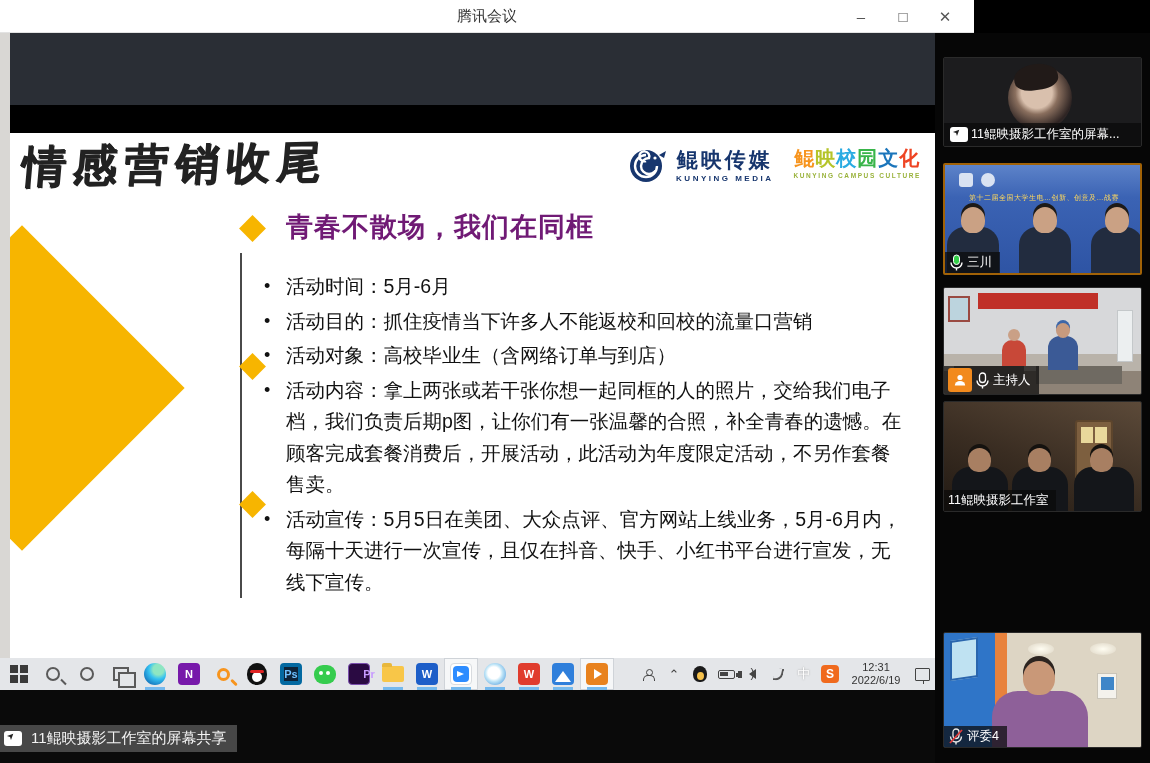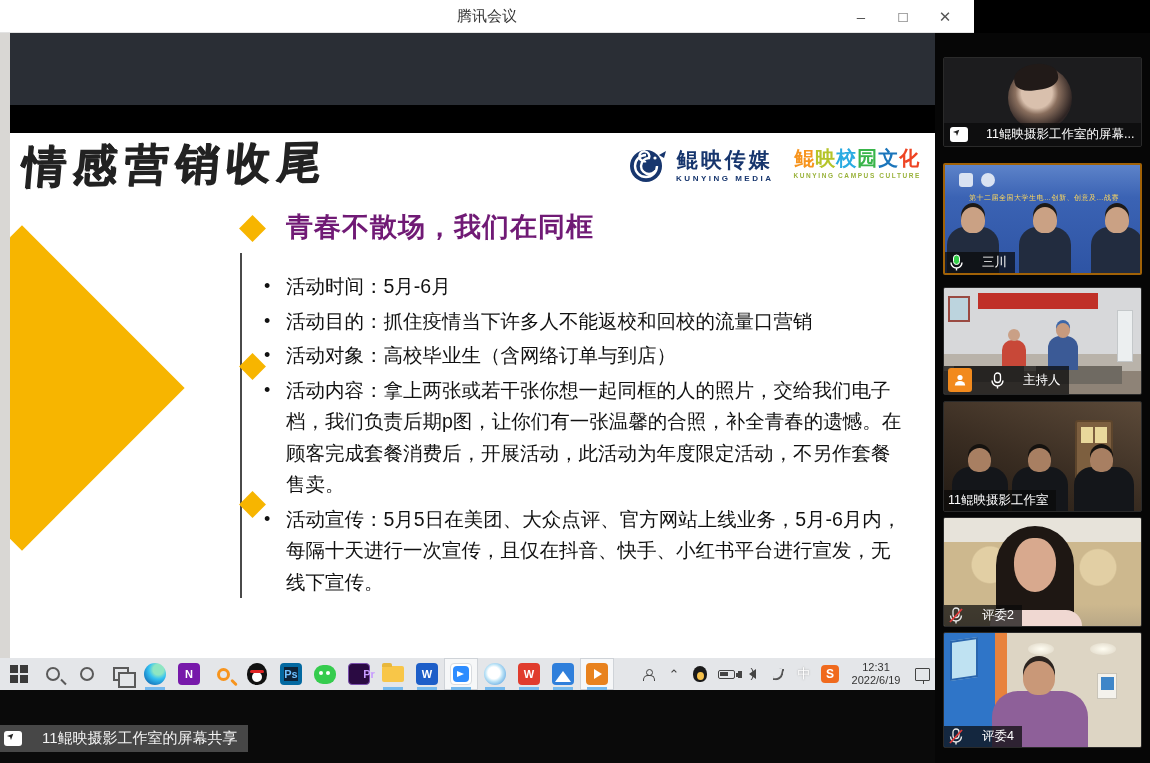--- a/index.html
+++ b/index.html
@@ -126,35 +126,35 @@
   .ime { color:#fff; font-size:13px; text-shadow:0 0 2px #9a9a9a; }
   .ic-sogou { width:18px; height:18px; background:#f06a1d; border-radius:4px; color:#fff;
     font-weight:bold; font-size:12px; display:flex; align-items:center; justify-content:center; }
   .clock { width:66px; text-align:center; font-size:11px; color:#333; line-height:13px; }
   .ic-action { width:15px; height:13px; border:1.5px solid #444; border-radius:1px; position:relative; }
   .ic-action::after { content:""; position:absolute; left:2px; bottom:-4px; width:5px; height:3px;
     border-right:1.5px solid #444; }
 
   
   .share-banner { position:absolute; left:0; top:692px; height:27px; display:flex; align-items:center;
-    gap:20px; padding:0 10px 0 4px; background:rgba(82,82,82,.85); }
+    gap:9px; padding:0 10px 0 4px; background:rgba(82,82,82,.85); }
   .share-banner .txt { color:#f2f2f2; font-size:15px; }
   .share-ic { width:18px; height:15px; background:#fff; border-radius:3px; position:relative; }
   .share-ic::after { content:"➤"; position:absolute; left:3px; top:0px; font-size:9px; color:#222;
     transform:rotate(-45deg); }
 
   
   .sidebar { position:absolute; left:935px; top:33px; width:215px; height:730px; background:#060606; }
   .tile { position:absolute; left:8px; width:199px; background:#161616; border:1px solid #2a2a2a;
     border-radius:2px; overflow:hidden; }
   .tile.speaking { border:2px solid #a16207; }
   .t1{ top:24px; height:90px; } .t2{ top:130px; height:112px; } .t3{ top:254px; height:108px; }
   .t4{ top:368px; height:111px; } .t5{ top:484px; height:110px; } .t6{ top:599px; height:116px; }
   .scene { position:absolute; inset:0; }
-  .nameplate { position:absolute; left:0; bottom:0; display:flex; align-items:center; gap:18px;
+  .nameplate { position:absolute; left:0; bottom:0; display:flex; align-items:center; gap:3px;
     background:rgba(10,10,10,.72); padding:2px 8px 2px 4px; max-width:100%; }
   .nameplate .pname { color:#fff; font-size:12.5px; white-space:nowrap; overflow:hidden;
     text-overflow:ellipsis; }
   .nameplate.full { width:100%; padding:3px 6px; }
   .host-badge { width:24px; height:24px; background:#f28a1d; border-radius:3px; display:flex;
     align-items:center; justify-content:center; flex:none; }
 
   
   .sc1 { background:#1c1c1e; }
   .sc1 .avatar { position:absolute; left:64px; top:8px; width:64px; height:64px; border-radius:50%;
@@ -467,39 +467,20 @@
         <div class="door"></div>
         <div class="p pa"></div>
         <div class="p pb"></div>
         <div class="p pc"></div>
       </div>
       <div class="nameplate">
         <span class="pname">11鲲映摄影工作室</span>
       </div>
     </div>
 
-    <div class="tile t5">
-      <div class="scene sc5">
-        <div class="tuft"></div>
-        <div class="hair"></div>
-        <div class="face"></div>
-        <div class="shirt"></div>
-      </div>
-      <div class="nameplate">
-        <span>
-          <svg width="16" height="17" viewBox="0 0 16 17">
-            <rect x="5" y="1" width="6" height="9.5" rx="3" fill="none" stroke="#e6e6e6" stroke-width="1.3"></rect>
-            <path d="M2.5 8.5 a5.5 5.5 0 0 0 11 0" fill="none" stroke="#e6e6e6" stroke-width="1.4"></path>
-            <line x1="8" y1="14" x2="8" y2="16.5" stroke="#e6e6e6" stroke-width="1.4"></line>
-            <line x1="2" y1="15" x2="14" y2="2" stroke="#e03b3b" stroke-width="1.8"></line>
-          </svg>
-        </span>
-        <span class="pname">评委2</span>
-      </div>
-    </div>
 
     <div class="tile t6">
       <div class="scene sc6">
         <div class="win6"></div>
         <div class="light l1"></div>
         <div class="light l2"></div>
         <div class="pic"></div>
         <div class="man"></div>
       </div>
       <div class="nameplate">

